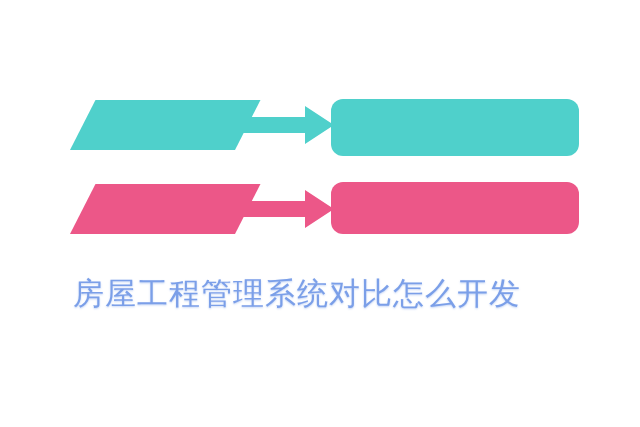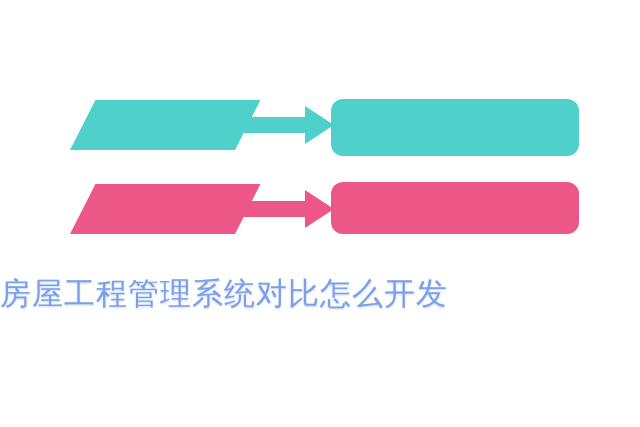--- a/index.html
+++ b/index.html
@@ -72,20 +72,21 @@
     height: 52px;
     background: #ec5788;
   }
 
   
   .caption {
     position: absolute;
     left: 0;
     top: 270px;
     width: 594px;
+    text-align: center;
     font-size: 31px;
     line-height: 46px;
     letter-spacing: 1px;
     font-weight: 400;
     color: #7b9fe8;
     text-shadow: 0 1px 2px rgba(123,159,232,0.45);
     white-space: nowrap;
     font-family: "DejaVu Sans", "Liberation Sans", sans-serif;
   }
 </style>

